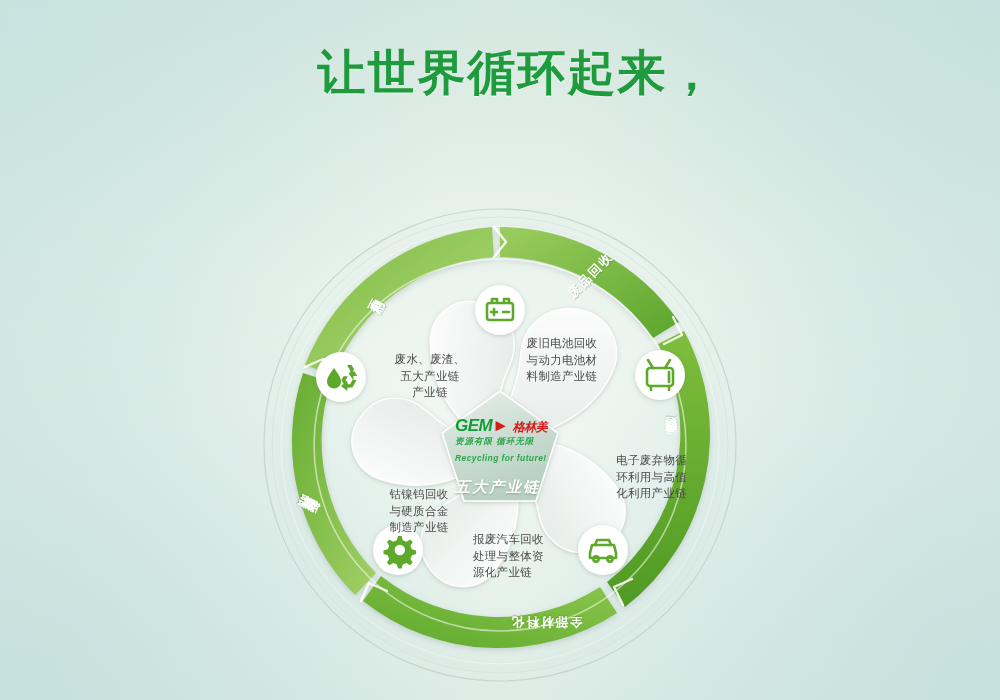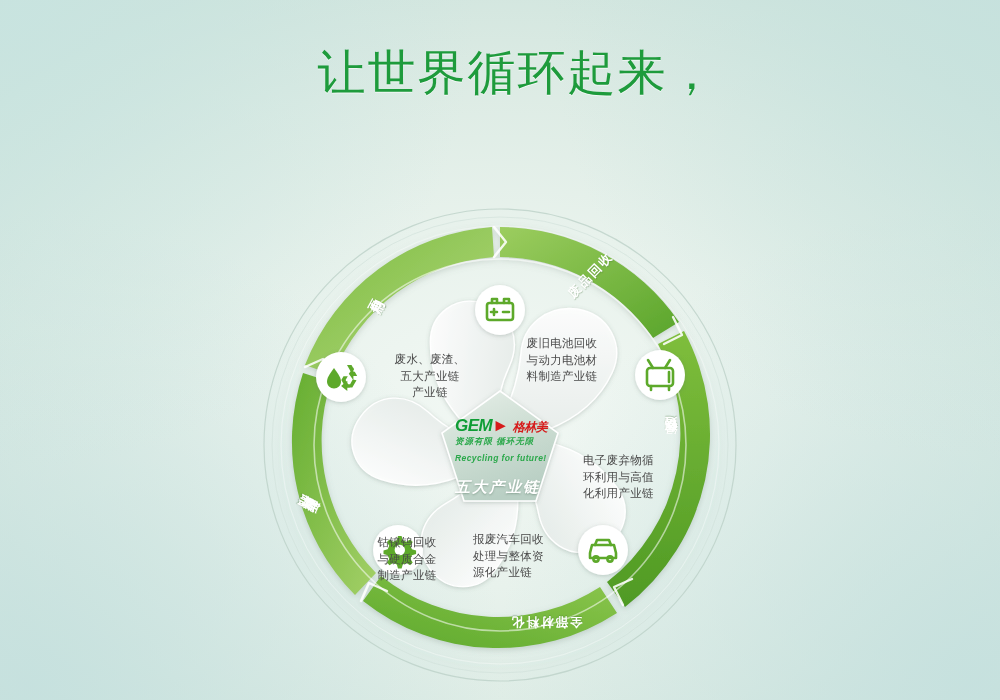--- a/index.html
+++ b/index.html
@@ -19,21 +19,21 @@
       radial-gradient(circle at 3% 98%, rgba(196,224,222,.85) 0%, rgba(196,224,222,0) 40%),
       radial-gradient(circle at 97% 97%, rgba(196,224,222,.85) 0%, rgba(196,224,222,0) 40%);
     pointer-events:none;
   }
 
   
   .headline{
     position:absolute;left:0;right:0;top:42px;
     text-align:center;
     color:#1e9b3c;
-    font-weight:normal;
+    font-weight:bold;
     letter-spacing:2px;
     line-height:1.28;
     text-shadow:0 1px 0 rgba(255,255,255,.6);
     padding-left:35px;
   }
   .headline .l1{display:block;font-size:48px;}
   .headline .l2{display:block;font-size:48px;}
 
   
   .diagram{
@@ -49,22 +49,22 @@
     color:#4a4a4a;
     font-size:11.5px;
     line-height:1.45;
     text-align:center;
     white-space:pre-line;
     letter-spacing:.3px;
     pointer-events:none;
   }
   .lbl-battery{left:255px;top:130px;width:104px;text-align:center;}
   .lbl-water  {left:123px;top:146px;width:104px;}
-  .lbl-metal  {left:100px;top:281px;width:104px;margin-top:48px;}
-  .lbl-ewaste {left:328px;top:247px;width:104px;text-align:left;}
+  .lbl-metal  {left:112px;top:281px;width:104px;}
+  .lbl-ewaste {left:328px;top:247px;width:104px;text-align:right;}
   .lbl-car    {left:218px;top:326px;width:104px;text-align:left;}
 
   
   .center-wrap{
     position:absolute;left:200px;top:212px;width:110px;text-align:left;
     pointer-events:none;
     font-style:italic;
   }
   .gem-logo{
     display:block;font-weight:bold;font-size:17px;letter-spacing:-.5px;

